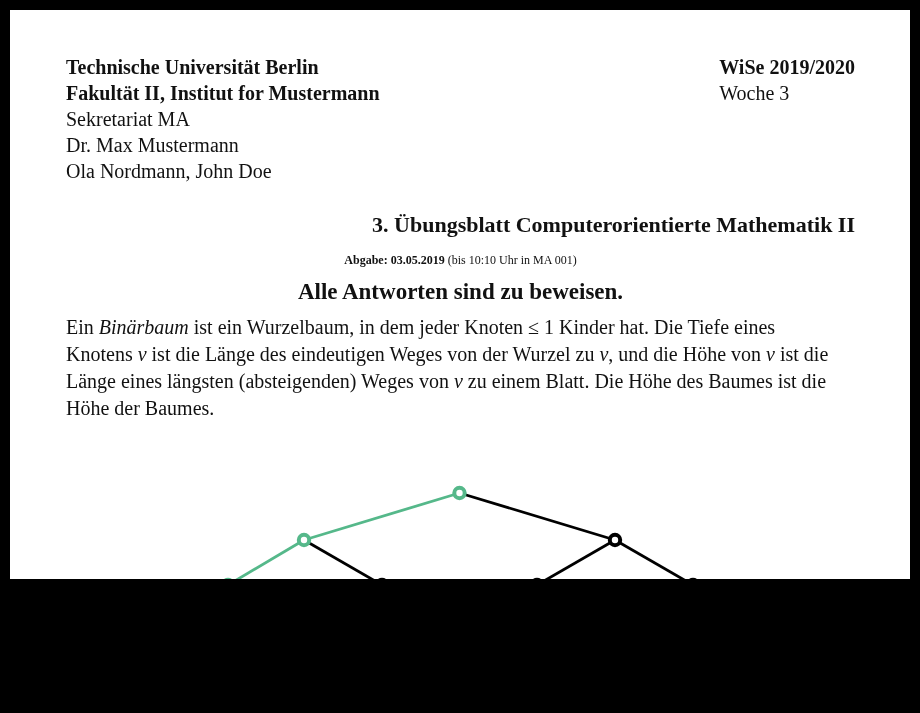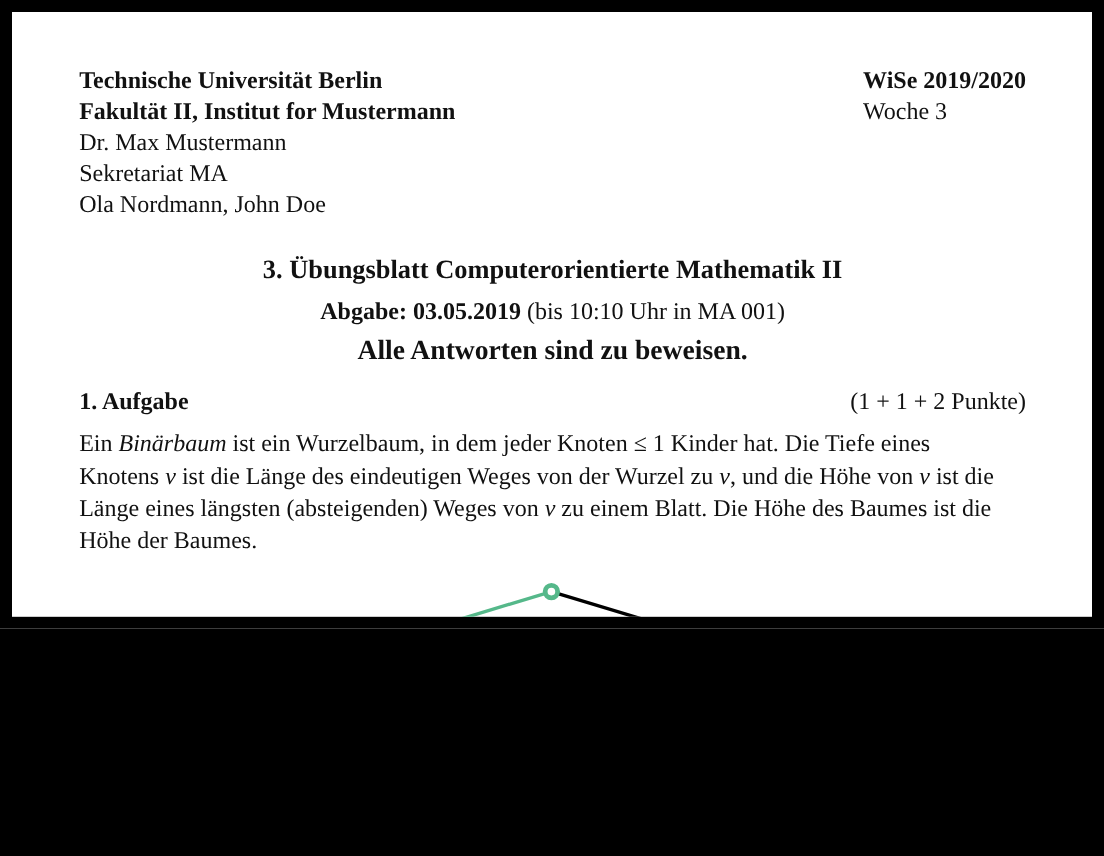--- a/index.html
+++ b/index.html
@@ -1,76 +1,72 @@
 <!DOCTYPE html>
 <html><head>
 <meta charset="utf-8">
 <style>
   * { margin: 0; padding: 0; box-sizing: border-box; }
   html, body { background: #000; }
   .page {
-    width: 920px; height: 524px;
+    width: 920px; height: 589px;
     border: 10px solid #000;
     background: #fff;
     position: relative;
     overflow: hidden;
     font-family: "Liberation Serif", serif;
     color: #111;
   }
   .content { padding: 44px 55px 0 56px; }
 
   .doc-header { display: flex; justify-content: space-between; align-items: flex-start; }
   .hl { font-size: 20px; line-height: 26px; }
   .bold { font-weight: bold; }
   .header-right { }
 
   .title-block { text-align: center; margin-top: 27px; }
-  .doc-title { font-size: 22px; line-height: 28px; font-weight: bold; }
-  .due-line { font-size: 20px; line-height: 26px; margin-top: 8px; }
+  .doc-title { font-size: 22px; line-height: 28px; font-weight: bold; text-align: right; }
+  .due-line { font-size: 12px; line-height: 26px; margin-top: 8px; }
   .note { font-size: 23px; line-height: 26px; font-weight: bold; margin-top: 6px; }
 
   .task-row { display: flex; justify-content: space-between; font-size: 20px; line-height: 26px; margin-top: 17px; }
 
   .body-par { font-size: 20px; line-height: 27px; margin-top: 9px; }
   .it { font-style: italic; }
 
   .tree-svg { position: absolute; left: 0; top: 0; pointer-events: none; }
 </style>
 </head>
 <body>
 
 <div class="page">
   <div class="content">
 
     <header class="doc-header">
       <div class="header-left">
         <div class="hl bold">Technische Universität Berlin</div>
         <div class="hl bold">Fakultät II, Institut for Mustermann</div>
+        <div class="hl">Sekretariat MA</div>
         <div class="hl">Dr. Max Mustermann</div>
-        <div class="hl">Sekretariat MA</div>
         <div class="hl">Ola Nordmann, John Doe</div>
       </div>
       <div class="header-right">
         <div class="hl bold">WiSe 2019/2020</div>
         <div class="hl">Woche 3</div>
       </div>
     </header>
 
     <section class="title-block">
       <div class="doc-title">3. Übungsblatt Computerorientierte Mathematik II</div>
       <div class="due-line">
         <span class="bold">Abgabe: 03.05.2019</span><span> (bis 10:10 Uhr in MA 001)</span>
       </div>
       <div class="note">Alle Antworten sind zu beweisen.</div>
     </section>
 
-    <div class="task-row">
-      <span class="bold">1. Aufgabe</span>
-      <span>(1 + 1 + 2 Punkte)</span>
-    </div>
 
     <p class="body-par"><span>Ein </span><span class="it">Binärbaum</span><span> ist ein Wurzelbaum, in dem jeder Knoten ≤ 1 Kinder hat. Die Tiefe eines</span><br>
       <span>Knotens </span><span class="it">v</span><span> ist die Länge des eindeutigen Weges von der Wurzel zu </span><span class="it">v</span><span>, und die Höhe von </span><span class="it">v</span><span> ist die</span><br>
       <span>Länge eines längsten (absteigenden) Weges von </span><span class="it">v</span><span> zu einem Blatt. Die Höhe des Baumes ist die</span><br>
       <span>Höhe der Baumes.</span>
     </p>
   </div>
 
   <svg id="tree-svg" class="tree-svg" width="900" height="693" viewBox="0 0 900 693">
       <line x1="449.5" y1="483" x2="294" y2="530" stroke="#55b88a" stroke-width="2.8"></line>

